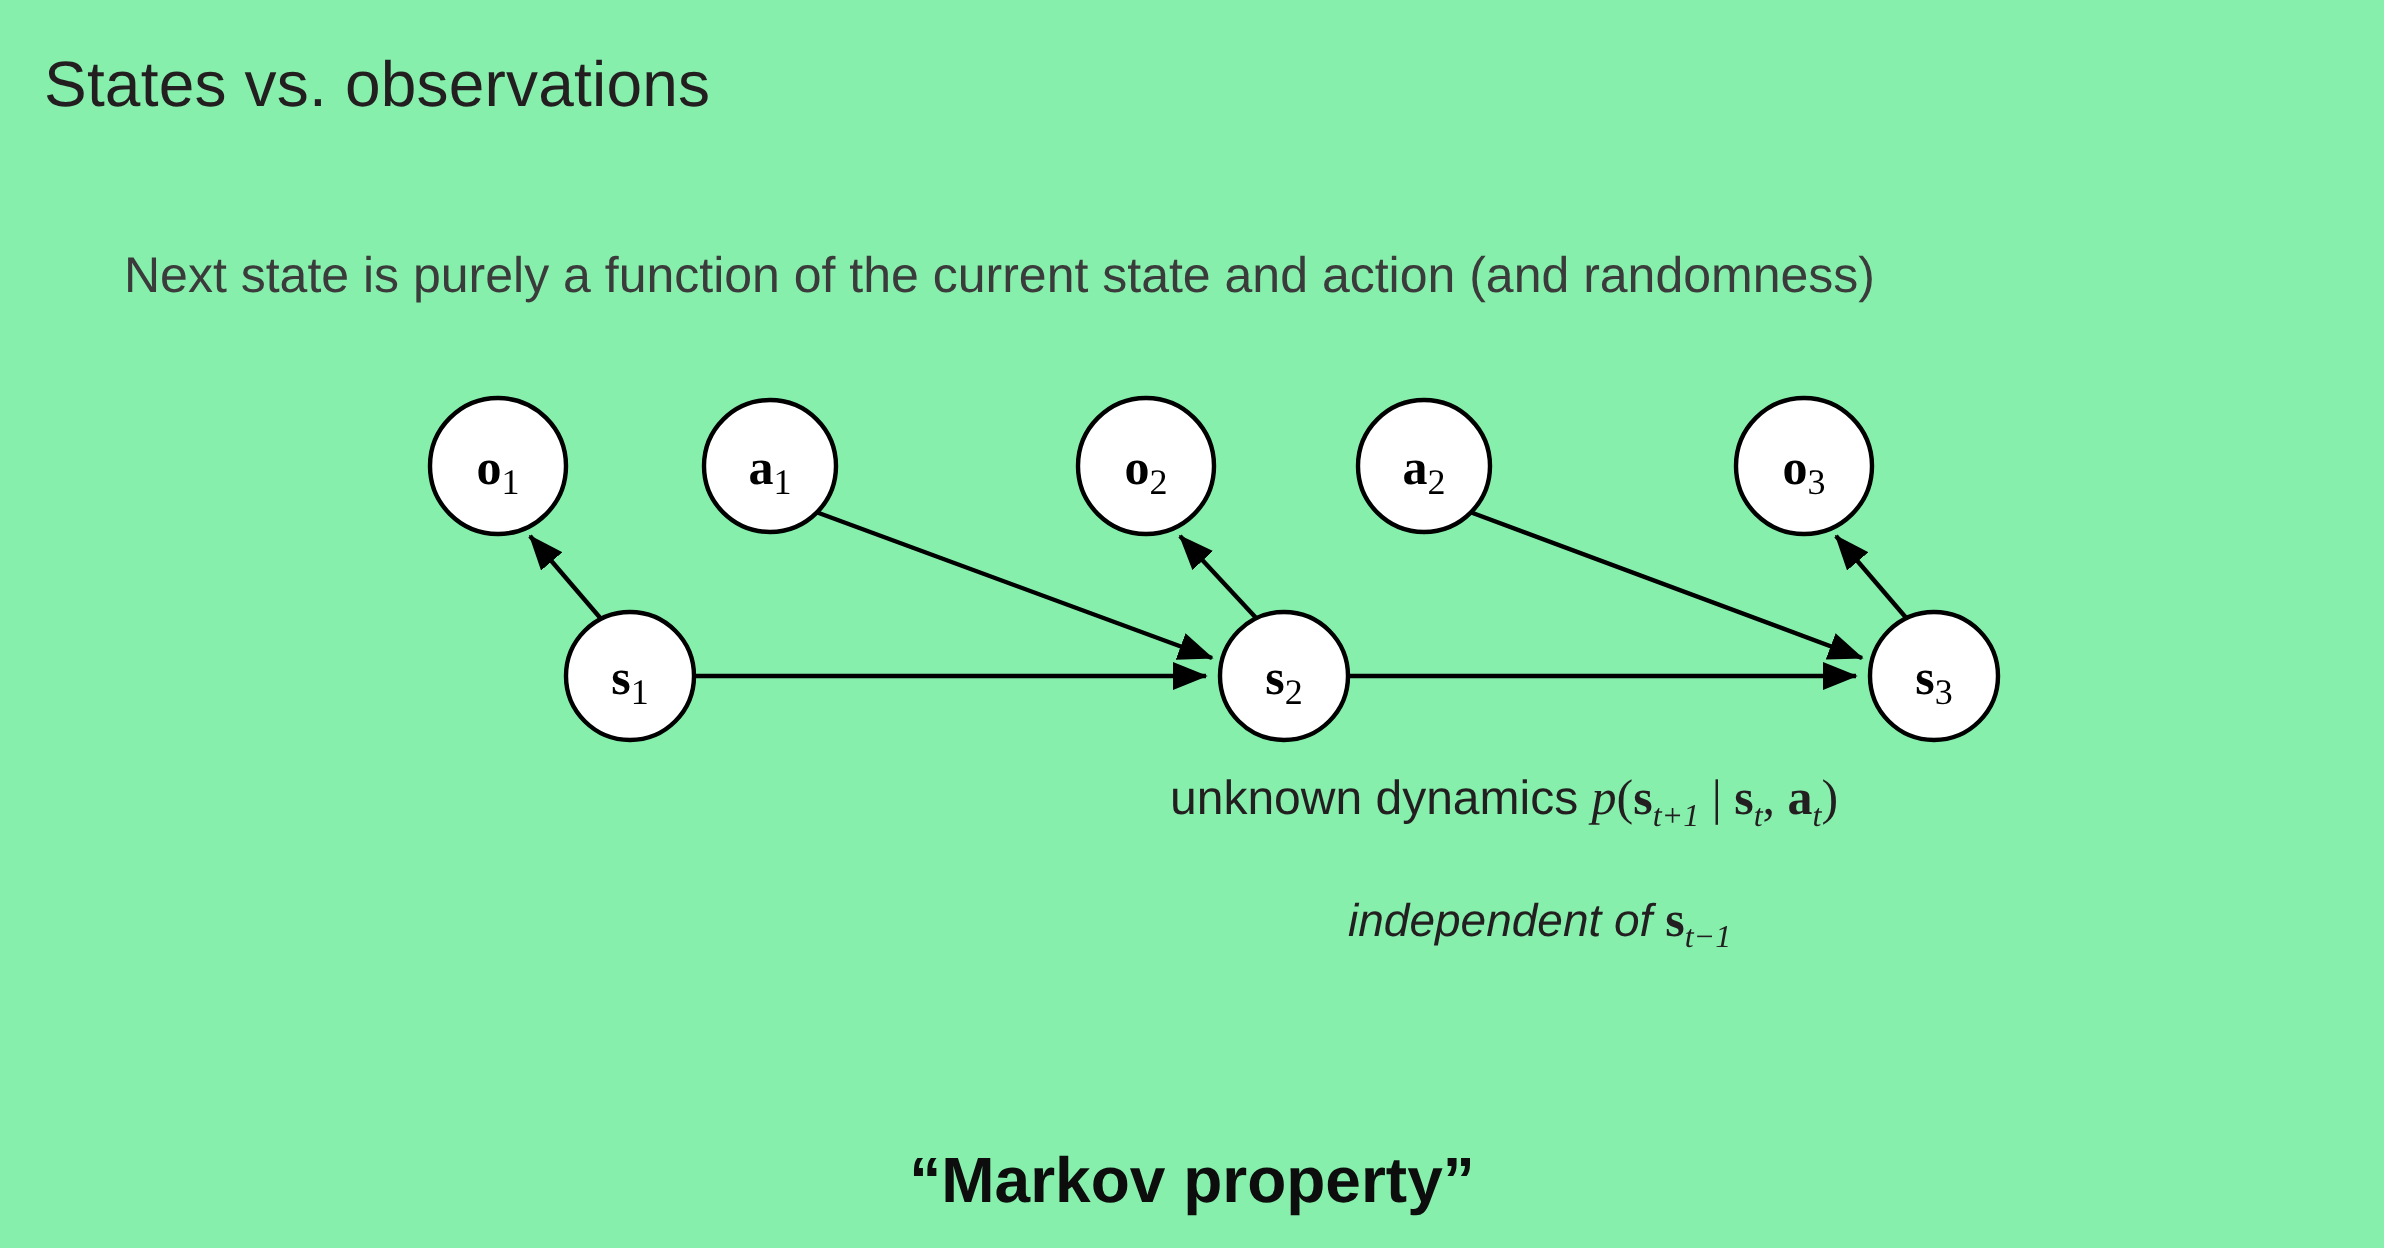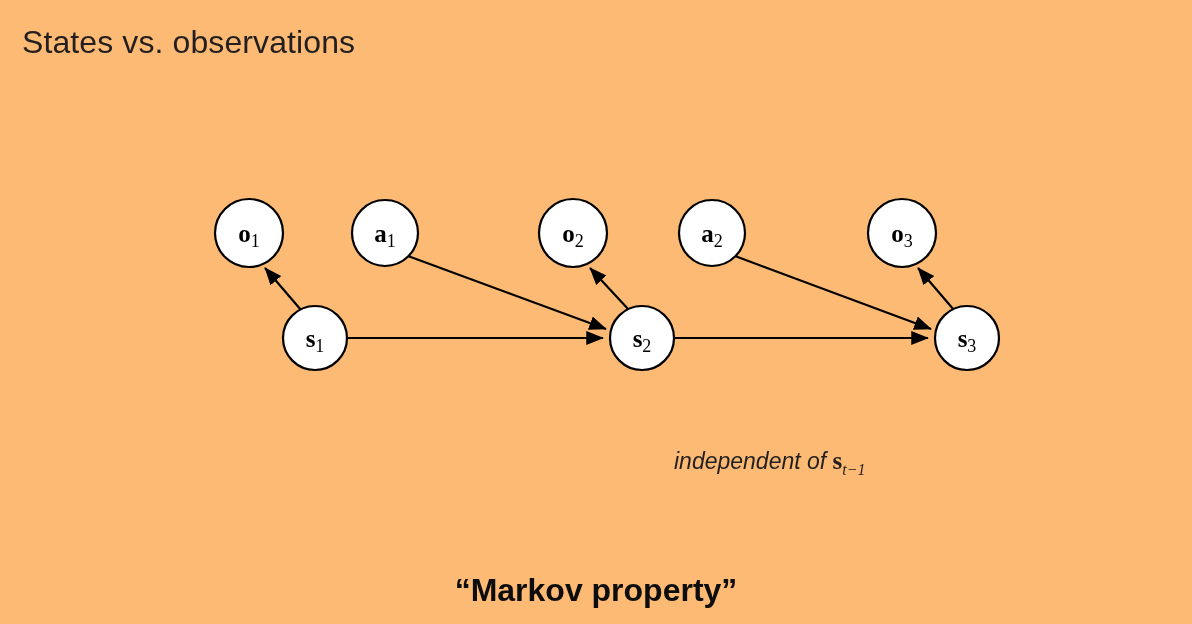--- a/index.html
+++ b/index.html
@@ -11,21 +11,21 @@
     width: 1192px;
     height: 624px;
     position: relative;
     overflow: hidden;
     font-family: "Liberation Sans", sans-serif;
     color: #231f20;
   }
   #slide {
     position: absolute;
     inset: 0;
-    background: #fdba74;
+    background: #86efac;
   }
   #slide-title {
     position: absolute;
     left: 22px;
     top: 24px;
     font-size: 32px;
     font-weight: 300;
     letter-spacing: 0.1px;
     color: #231f20;
     white-space: nowrap;
@@ -115,20 +115,21 @@
     color: #0d0d0d;
   }
 </style>
 </head>
 <body>
 
 <div id="slide">
 
   <div id="slide-title">States vs. observations</div>
 
+  <div id="subtitle">Next state is purely a function of the current state and action (and randomness)</div>
 
   <svg id="graph-svg" width="1192" height="624" viewBox="0 0 1192 624">
     <defs>
       <marker id="arrowhead" markerWidth="9" markerHeight="9" refX="7.6" refY="3.2" orient="auto" markerUnits="strokeWidth">
         <path d="M0,0 L8,3.2 L0,6.4 z" fill="#000000"></path>
       </marker>
     </defs>
 
     <line class="edge-line" x1="347" y1="338" x2="603" y2="338" marker-end="url(#arrowhead)"></line>
     <line class="edge-line" x1="674" y1="338" x2="928" y2="338" marker-end="url(#arrowhead)"></line>
@@ -167,20 +168,23 @@
     <g>
       <circle class="node-circle" cx="642" cy="338" r="32"></circle>
       <text class="node-label" x="642" y="347" text-anchor="middle">s<tspan class="sub" dy="5">2</tspan></text>
     </g>
     <g>
       <circle class="node-circle" cx="967" cy="338" r="32"></circle>
       <text class="node-label" x="967" y="347" text-anchor="middle">s<tspan class="sub" dy="5">3</tspan></text>
     </g>
   </svg>
 
+  <div class="caption" id="caption-dynamics">
+    <span>unknown dynamics </span><span class="mathvar">p</span><span class="mathpar">(</span><span class="mathbold">s</span><span class="mathsub">t+1</span><span class="mathpar"> | </span><span class="mathbold">s</span><span class="mathsub">t</span><span class="mathpar">, </span><span class="mathbold">a</span><span class="mathsub">t</span><span class="mathpar">)</span>
+  </div>
 
   <div class="caption" id="caption-independent">
     <span>independent of </span><span class="mathbold">s</span><span class="mathsub">t−1</span>
   </div>
 
   <div id="markov-note">“Markov property”</div>
 
 </div>
 
 </body></html>

